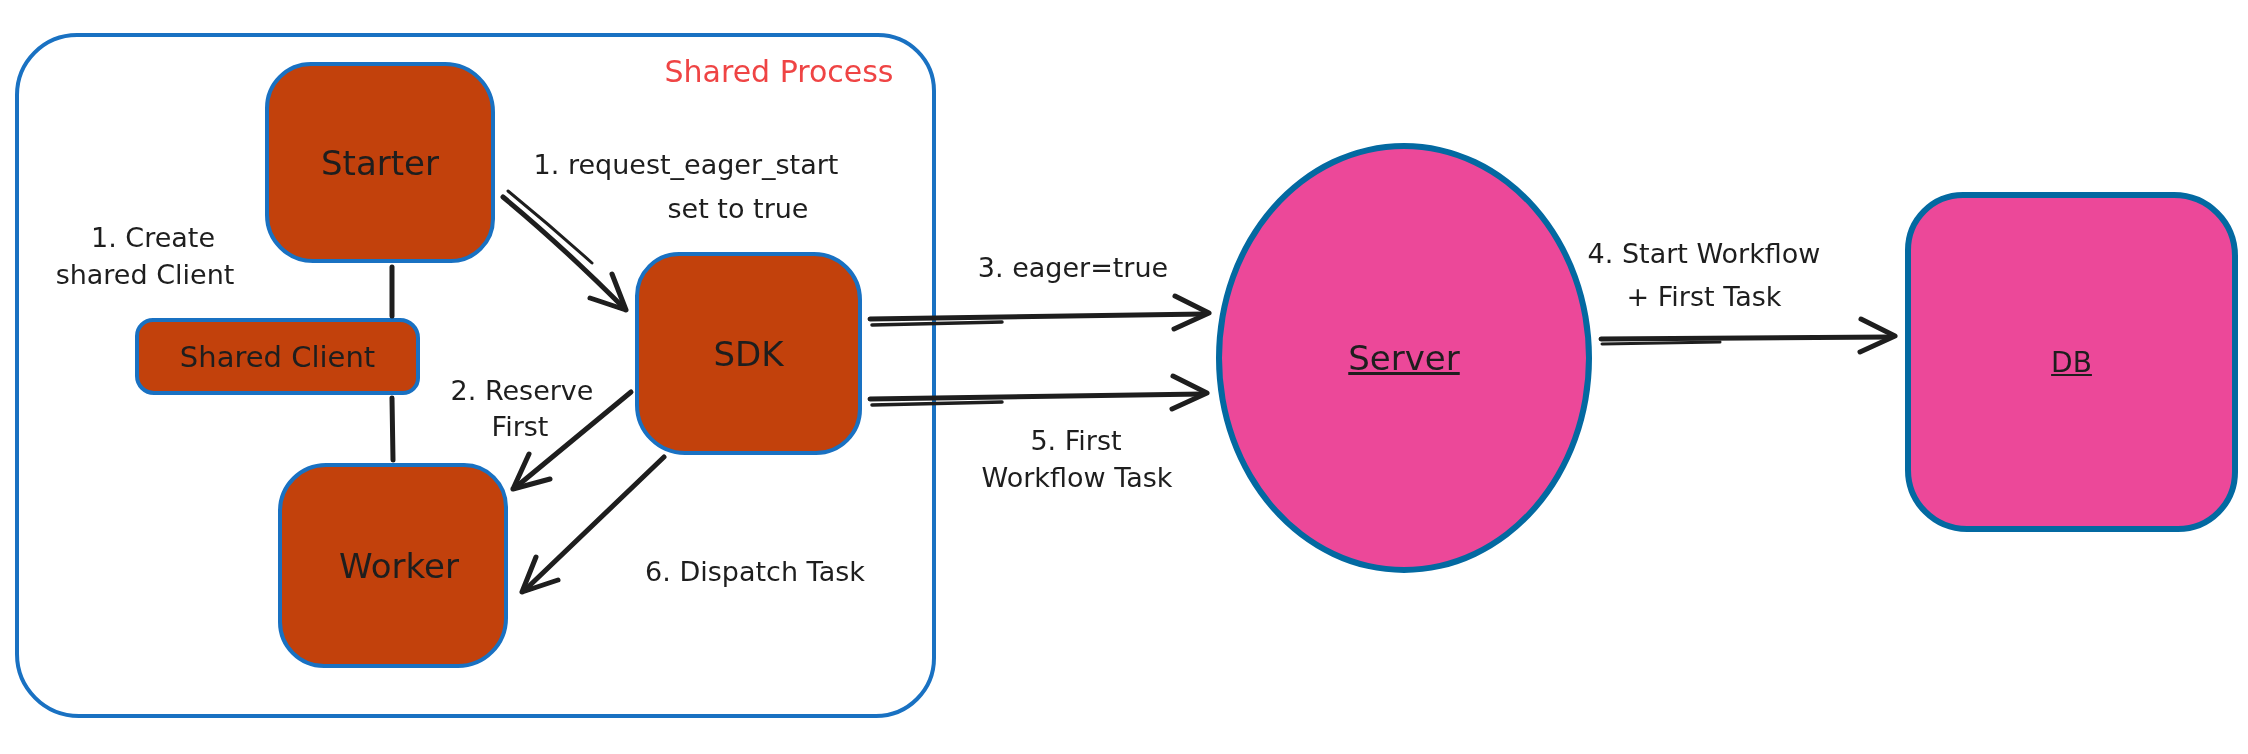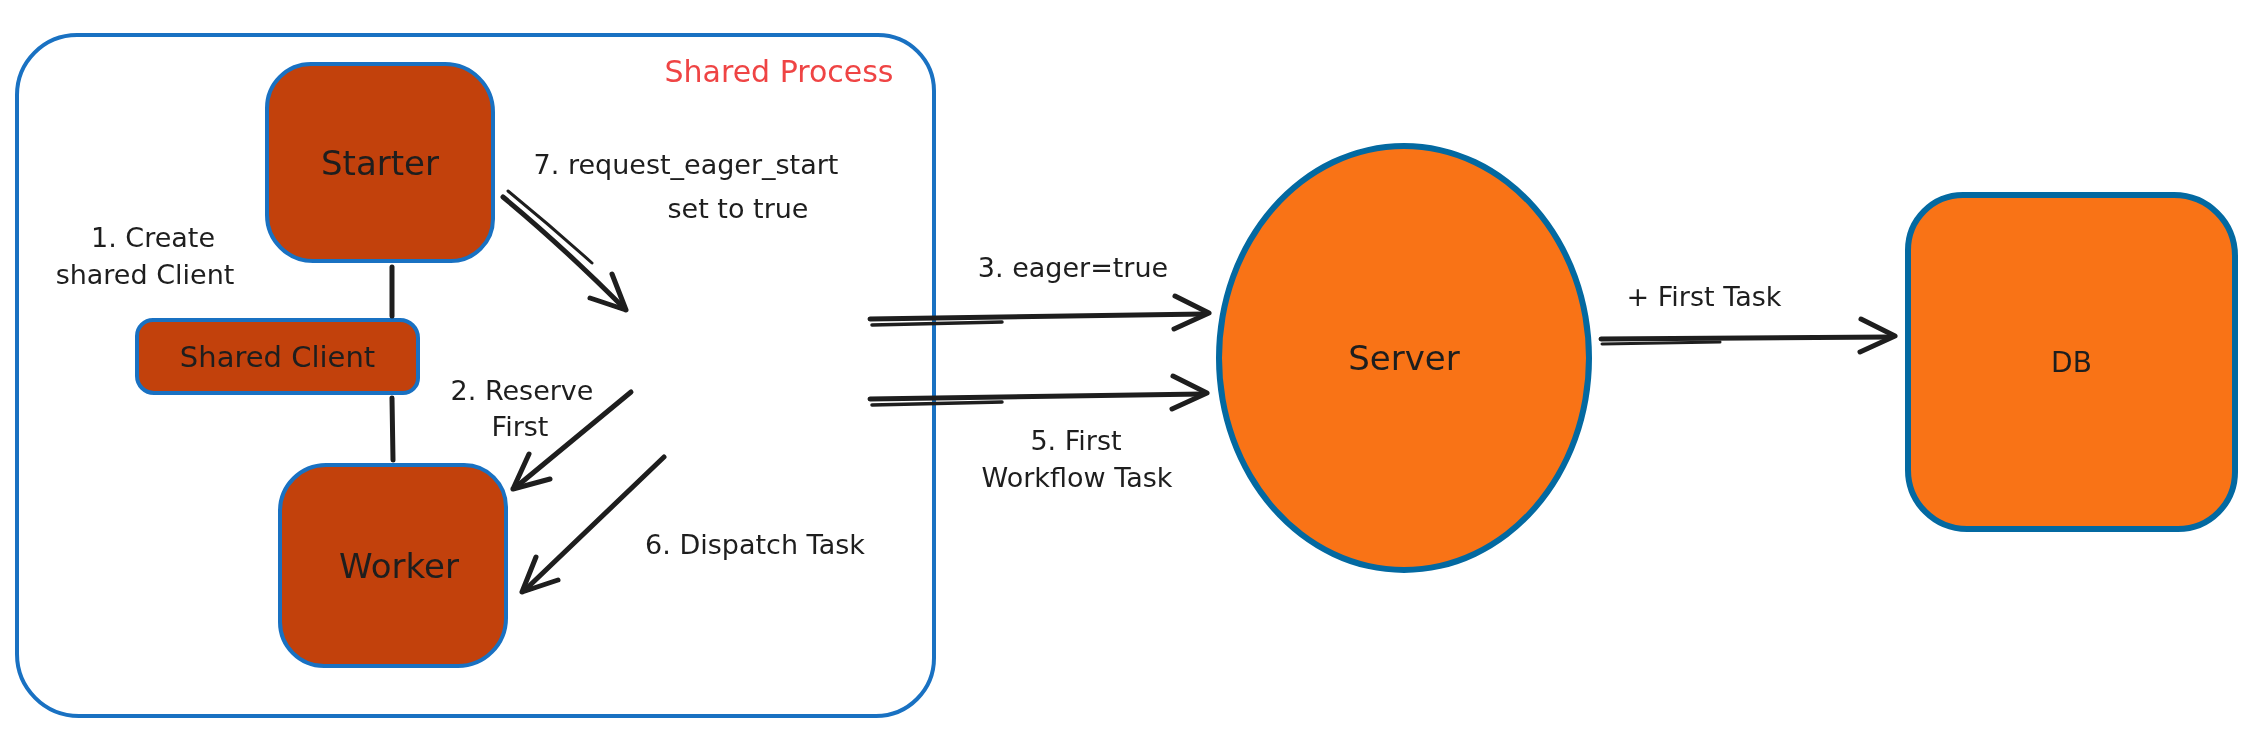--- a/index.html
+++ b/index.html
@@ -5,21 +5,21 @@
   html,body{margin:0;padding:0;background:#ffffff;}
   #canvas{
     position:relative;width:2248px;height:754px;background:#ffffff;overflow:hidden;
     font-family:"DejaVu Sans",sans-serif;color:#1e1e1e;
   }
   .node{
     position:absolute;display:flex;align-items:center;justify-content:center;
     box-sizing:border-box;text-align:center;
   }
   .blue-box{background:#c2410c;border:4px solid #1971c2;}
-  .red-shape{background:#f97316;border:6px solid #0369a1;}
+  .red-shape{background:#ec4899;border:6px solid #0369a1;text-decoration:underline;}
   #container-box{
     position:absolute;left:15px;top:33px;width:921px;height:685px;
     border:4px solid #1971c2;border-radius:62px 58px 60px 64px;box-sizing:border-box;
     background:transparent;
   }
   #container-label{
     position:absolute;left:653px;top:54px;width:252px;text-align:center;
     color:#ef4444;font-size:30px;white-space:nowrap;
   }
   #node-starter{left:265px;top:62px;width:230px;height:201px;border-radius:46px 50px 44px 48px;font-size:34px;}
@@ -43,20 +43,23 @@
   <div id="container-label">Shared Process</div>
 
   <div class="node blue-box" id="node-starter">
     <span>Starter</span>
   </div>
   <div class="node blue-box" id="node-shared-client">
     <span>Shared Client</span>
   </div>
   <div class="node blue-box" id="node-worker">
     <span>Worker</span>
+  </div>
+  <div class="node blue-box" id="node-sdk">
+    <span>SDK</span>
   </div>
   <div class="node red-shape" id="node-server">
     <span>Server</span>
   </div>
   <div class="node red-shape" id="node-db">
     <span>DB</span>
   </div>
 
   <svg id="edges-svg" width="2248" height="754" viewBox="0 0 2248 754">
     <g fill="none" stroke-linecap="round" stroke-linejoin="round" stroke="#1e1e1e">
@@ -96,28 +99,29 @@
         <path d="M1601,339 L1891,337" stroke-width="5"></path>
         <path d="M1602,344 L1720,342" stroke-width="3"></path>
         <path d="M1895,336 L1860,352 M1895,336 L1861,319" stroke-width="5"></path>
       </g>
     </g>
   </svg>
 
   <div class="ann" style="left:153px;top:222px;">1. Create</div>
   <div class="ann" style="left:145px;top:259px;">shared Client</div>
 
-  <div class="ann" style="left:686px;top:149px;">7. request_eager_start</div>
+  <div class="ann" style="left:686px;top:149px;">1. request_eager_start</div>
   <div class="ann" style="left:738px;top:193px;">set to true</div>
 
   <div class="ann" style="left:522px;top:375px;">2. Reserve</div>
   <div class="ann" style="left:520px;top:411px;">First</div>
 
   <div class="ann" style="left:1073px;top:252px;">3. eager=true</div>
 
+  <div class="ann" style="left:1704px;top:238px;">4. Start Workflow</div>
   <div class="ann" style="left:1704px;top:281px;">+ First Task</div>
 
   <div class="ann" style="left:1076px;top:425px;">5. First</div>
   <div class="ann" style="left:1077px;top:462px;">Workflow Task</div>
 
-  <div class="ann" style="left:755px;top:529px;">6. Dispatch Task</div>
+  <div class="ann" style="left:755px;top:556px;">6. Dispatch Task</div>
 
 </div>
 
 </body></html>

